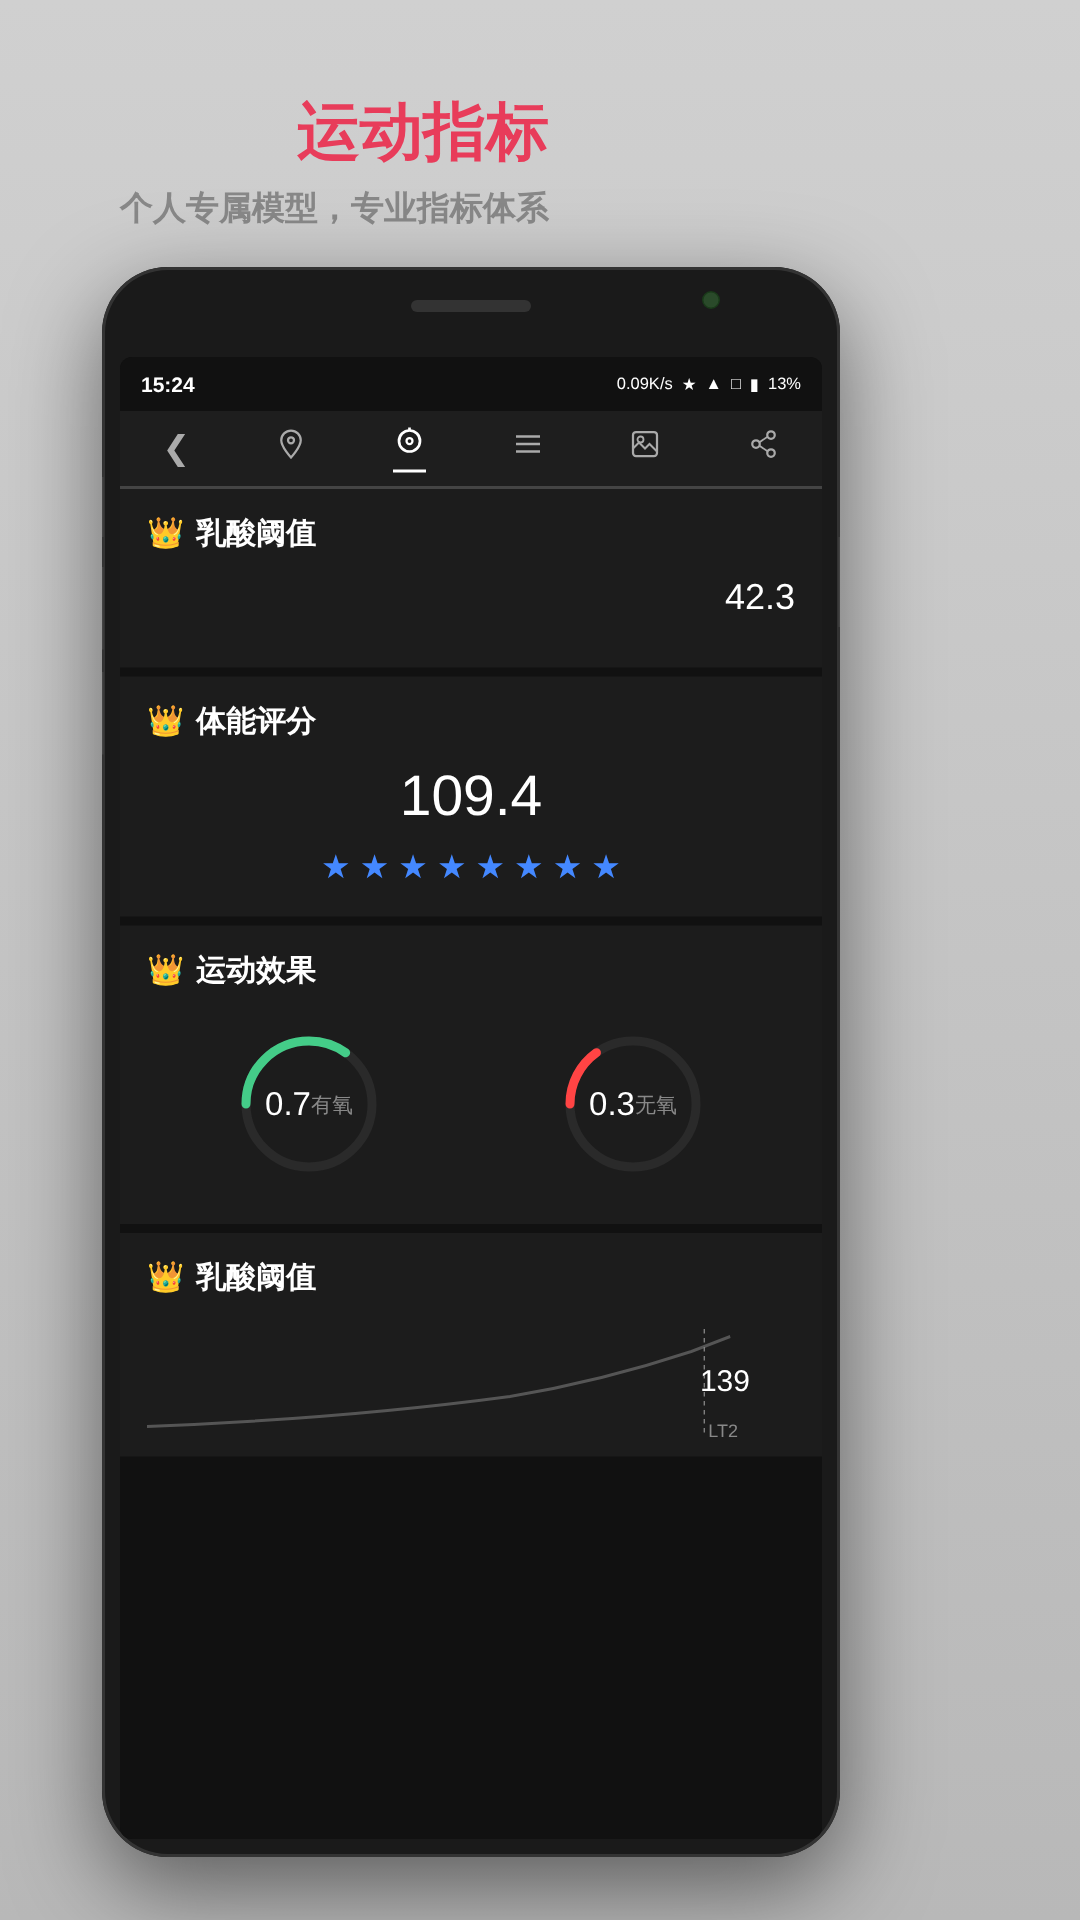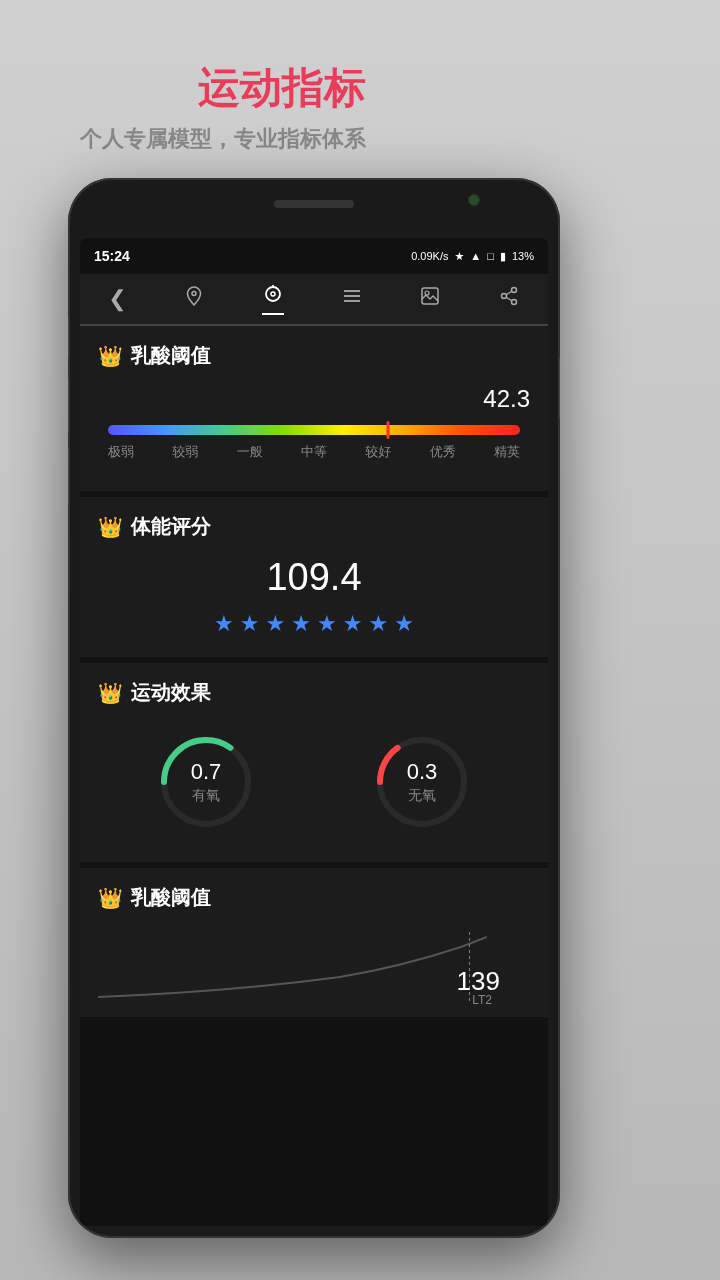--- a/index.html
+++ b/index.html
@@ -211,21 +211,20 @@
       height: 100px;
     }
     .circle-gauge svg {
       transform: rotate(-90deg);
     }
     .circle-inner {
       position: absolute;
       top: 0; left: 0;
       width: 100%; height: 100%;
       display: flex;
-      flex-direction: column;
       align-items: center;
       justify-content: center;
     }
     .circle-value {
       font-size: 22px;
       color: #fff;
       font-weight: 400;
     }
     .circle-label {
       font-size: 14px;
@@ -238,24 +237,24 @@
       background: #1c1c1c;
       padding: 16px 18px 10px;
     }
     .lactate-chart {
       position: relative;
       height: 80px;
       margin-top: 10px;
     }
     .lactate-value {
       position: absolute;
-      bottom: 10px;
+      bottom: 28px;
       right: 30px;
       color: #fff;
-      font-size: 26px;
+      font-size: 20px;
       font-weight: 300;
     }
     .lactate-label {
       position: absolute;
       bottom: 0;
       right: 38px;
       color: #888;
       font-size: 12px;
     }
 
@@ -393,33 +392,20 @@
     </div>
 
     <div class="content">
 
       <div class="section">
         <div class="section-title">
           <span class="crown-icon">👑</span>
           <span>乳酸阈值</span>
         </div>
         <div class="vo2max-value">42.3</div>
-        <div class="rainbow-bar-container">
-          <div class="rainbow-bar"></div>
-          <div class="rainbow-indicator"></div>
-          <div class="rainbow-labels">
-            <span>极弱</span>
-            <span>较弱</span>
-            <span>一般</span>
-            <span>中等</span>
-            <span>较好</span>
-            <span>优秀</span>
-            <span>精英</span>
-          </div>
-        </div>
       </div>
 
       <div class="section">
         <div class="section-title">
           <span class="crown-icon">👑</span>
           <span>体能评分</span>
         </div>
         <div class="fitness-score">109.4</div>
         <div class="stars-row">
           <span class="star">★</span>

